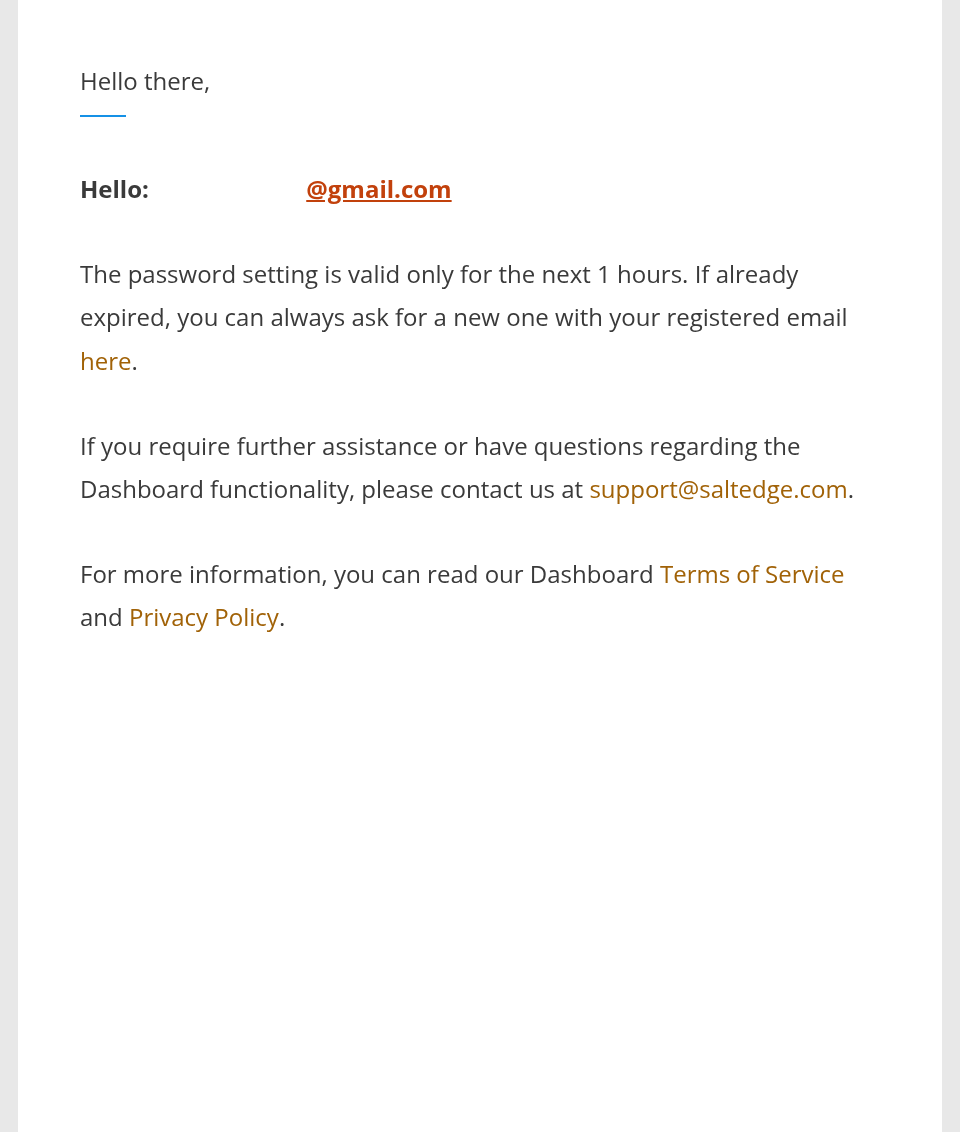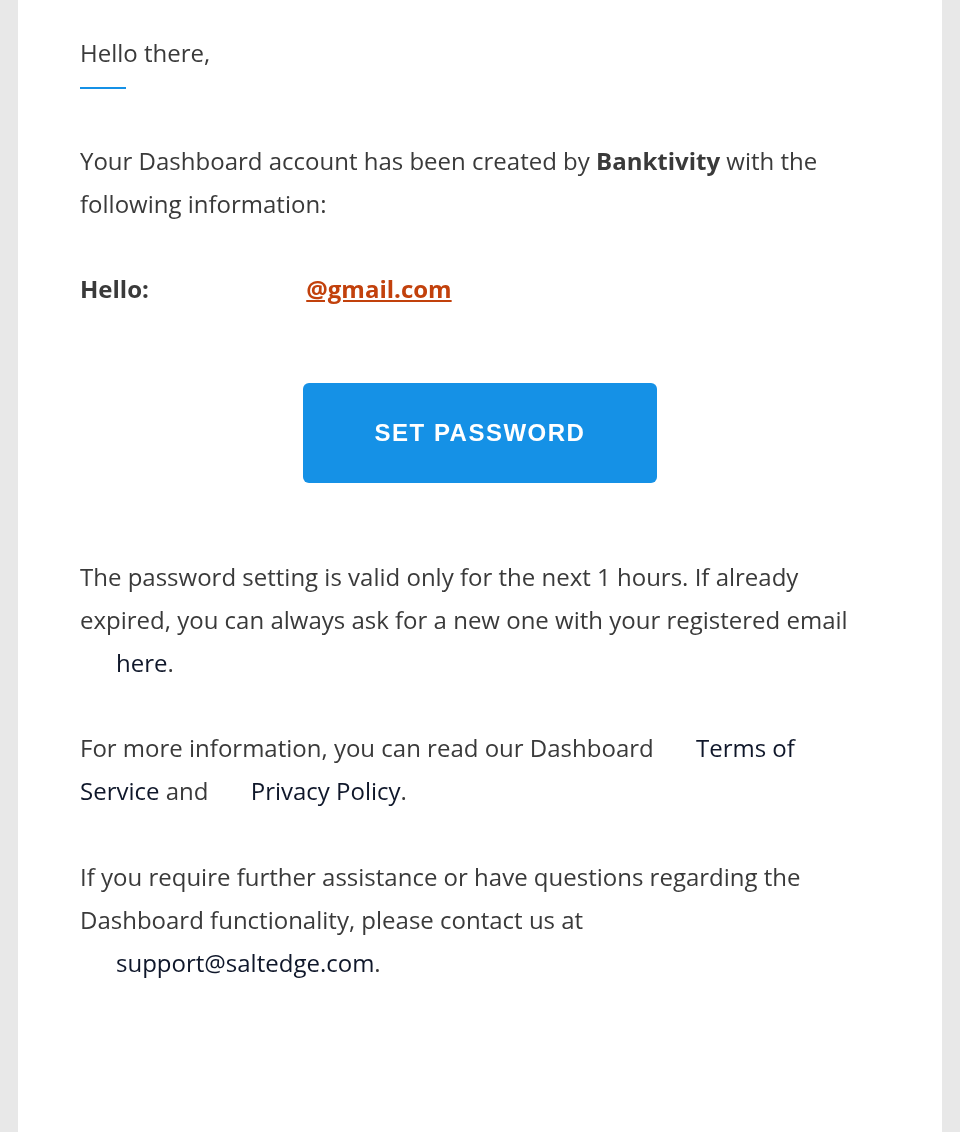--- a/index.html
+++ b/index.html
@@ -14,21 +14,21 @@
       height: 1132px;
       overflow: hidden;
     }
     .outer-wrap {
       background: #e8e8e8;
       padding: 0 18px;
       height: 100%;
     }
     .email-card {
       background: #ffffff;
-      padding: 36px 62px 30px 62px;
+      padding: 64px 62px 30px 62px;
       height: 100%;
     }
     .greeting {
       font-size: 24px;
       color: #3a3a3a;
       font-weight: 400;
       margin-bottom: 18px;
     }
     .greeting-underline {
       width: 46px;
@@ -72,55 +72,48 @@
       color: #ffffff;
       font-size: 24px;
       font-weight: 600;
       letter-spacing: 1.5px;
       padding: 36px 72px;
       border: none;
       border-radius: 6px;
       cursor: pointer;
     }
     .link {
-      color: #0f172a;
+      color: #a16207;
       text-decoration: none;
       cursor: pointer;
-      margin-left: 36px;
     }
   </style>
 </head>
 <body>
 
 <div class="outer-wrap">
   <div class="email-card">
 
     <div class="greeting">Hello there,</div>
     <div class="greeting-underline"></div>
 
-    <p class="para">
-      <span>Your Dashboard account has been created by </span><span class="bold">Banktivity</span><span> with the following information:</span>
-    </p>
 
     <div class="email-row">
       <span class="email-label">Hello:</span>
       <a class="email-value">@gmail.com</a>
     </div>
 
 
-    <div class="button-wrap">
-      <button class="set-password-btn">SET PASSWORD</button>
-    </div>
 
     <p class="para">
       <span>The password setting is valid only for the next 1 hours. If already expired, you can always ask for a new one with your registered email </span><a class="link">here</a><span>.</span>
     </p>
 
     <p class="para">
-      <span>For more information, you can read our Dashboard </span><a class="link">Terms of Service</a><span> and </span><a class="link">Privacy Policy</a><span>.</span>
+      <span>If you require further assistance or have questions regarding the Dashboard functionality, please contact us at </span><a class="link">support@saltedge.com</a><span>.</span>
     </p>
 
     <p class="para">
-      <span>If you require further assistance or have questions regarding the Dashboard functionality, please contact us at </span><a class="link">support@saltedge.com</a><span>.</span>
+      <span>For more information, you can read our Dashboard </span><a class="link">Terms of Service</a><span> and </span><a class="link">Privacy Policy</a><span>.</span>
     </p>
 
   </div>
 </div>
 
 </body></html>

